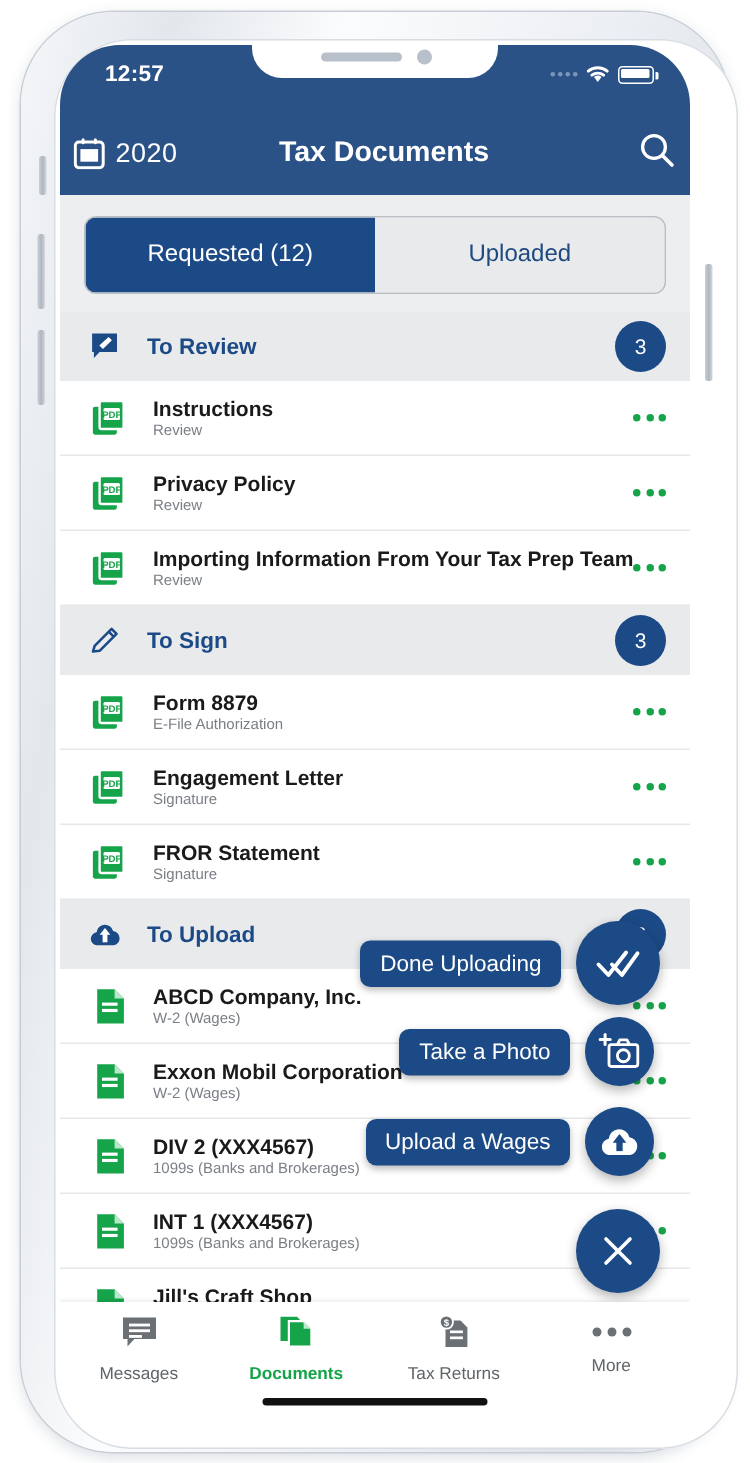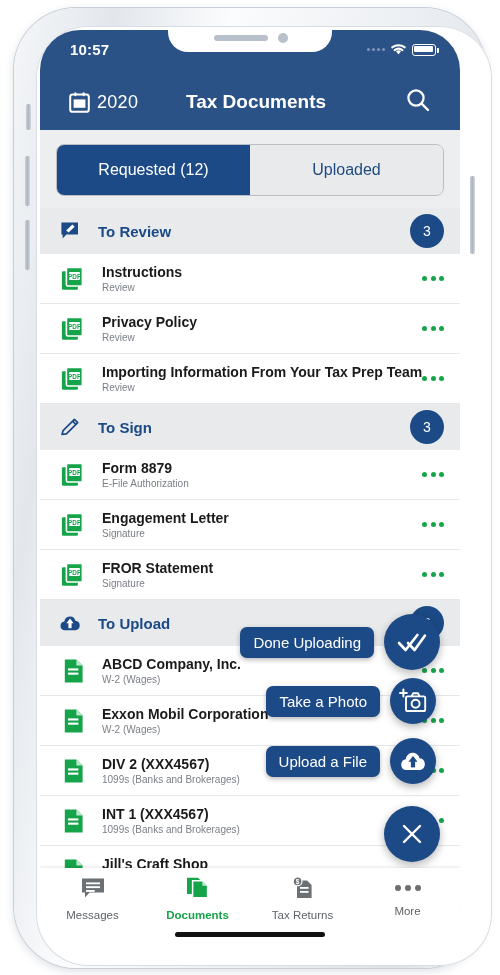--- a/index.html
+++ b/index.html
@@ -84,21 +84,21 @@
   }
   .battery::after {
     content: ""; position: absolute; right: -4px; top: 3px;
     width: 2px; height: 5px; background: #fff; border-radius: 0 1px 1px 0;
   }
   .battery i { position: absolute; left: 1.3px; top: 1.3px; width: 19px; height: 6.5px; background: #fff; border-radius: 1px; display: block; }
 
   
   #app-header {
     height: 56px; background: #2b5286;
-    display: flex; align-items: center; padding: 0 29px;
+    display: flex; align-items: center; padding: 0 9px;
     position: relative;
   }
   #header-year-group { display: flex; align-items: center; gap: 7px; }
   #header-year { color: #fff; font-size: 18px; letter-spacing: .3px; }
   #header-title {
     position: absolute; left: 12px; right: 0; text-align: center;
     color: #fff; font-size: 19px; font-weight: bold; pointer-events: none;
   }
   #search-icon-btn { margin-left: auto; position: relative; z-index: 2; }
 
@@ -197,21 +197,21 @@
   <div id="phone-frame-inner-ring"></div>
   <div class="side-btn" id="btn-silent"></div>
   <div class="side-btn" id="btn-vol-up"></div>
   <div class="side-btn" id="btn-vol-dn"></div>
   <div class="side-btn" id="btn-power"></div>
 </div>
 
 <div id="screen">
 
   <div id="status-bar">
-    <div id="status-time">10:57</div>
+    <div id="status-time">12:57</div>
     <div id="notch">
       <div id="notch-speaker"></div>
       <div id="notch-camera"></div>
     </div>
     <div id="status-icons">
       <span id="cell-dots">
           <i></i>
           <i></i>
           <i></i>
           <i></i>
@@ -553,21 +553,21 @@
           <path d="M8.6 8.4 H24.6 A1.6 1.6 0 0 1 26.2 10 V21.4 A1.6 1.6 0 0 1 24.6 23 H8.6 A1.6 1.6 0 0 1 7 21.4 V10 A1.6 1.6 0 0 1 8.6 8.4 Z" fill="none" stroke="#fff" stroke-width="1.9"></path>
           <path d="M12.6 8.4 L14.2 5.2 H19 L20.6 8.4" fill="none" stroke="#fff" stroke-width="1.9" stroke-linejoin="round"></path>
           <circle cx="16.6" cy="15.8" r="4" fill="none" stroke="#fff" stroke-width="1.9"></circle>
           <line x1="4.4" y1="1.6" x2="4.4" y2="8.4" stroke="#fff" stroke-width="2" stroke-linecap="round"></line>
           <line x1="1" y1="5" x2="7.8" y2="5" stroke="#fff" stroke-width="2" stroke-linecap="round"></line>
         </svg>
       </span>
     </div>
 
     <div class="fab-item" style="right:24px; top:708px;">
-      <span class="fab-label">Upload a File</span>
+      <span class="fab-label">Upload a Wages</span>
       <span class="fab-btn">
         <svg width="28" height="22" viewBox="0 0 28 22">
           <path d="M6.6 20 A5.5 5.5 0 0 1 6.8 9.2 A7 7 0 0 1 20.6 8.2 A6 6 0 0 1 21.2 20 Z" fill="#fff"></path>
           <path d="M14 6 L18.6 11.8 H9.4 Z" fill="#1c4a86"></path>
           <rect x="11.9" y="11.2" width="4.2" height="6.2" fill="#1c4a86"></rect>
         </svg>
       </span>
     </div>
 
     <div class="fab-item" style="right:20px; top:776px;">

